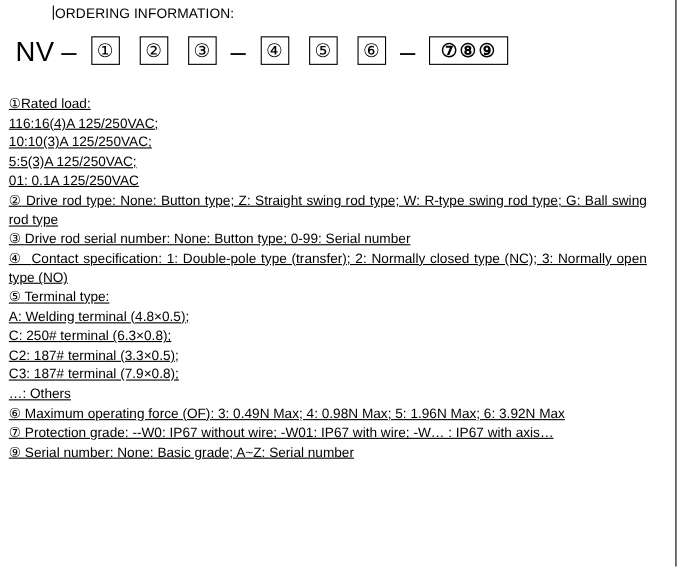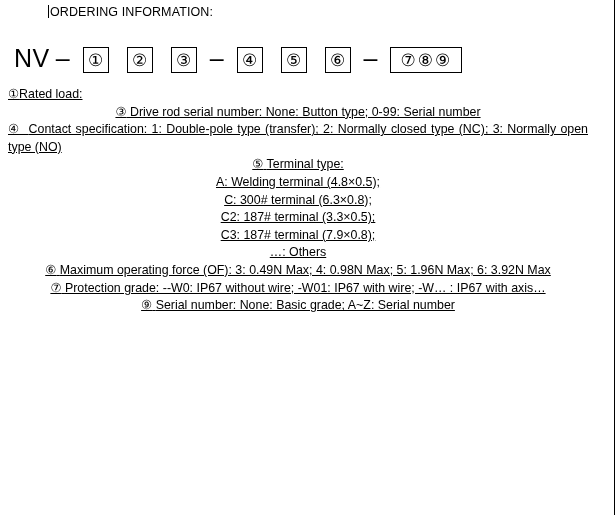--- a/index.html
+++ b/index.html
@@ -38,21 +38,21 @@
     vertical-align: -2px;
     margin-right: 1px;
   }
 
   
   .codeline {
     position: absolute;
     left: 14px;
     top: 33px;
     display: flex;
-    align-items: flex-end;
+    align-items: flex-start;
     height: 40px;
   }
   .code-nv {
     font-size: 25px;
     letter-spacing: 0.5px;
     margin-right: 2px;
   }
   .dash {
     font-size: 25px;
     margin: 0 4px;
@@ -66,20 +66,21 @@
     align-items: center;
     justify-content: center;
     font-size: 17px;
     line-height: 1;
     padding: 0 2px;
     box-sizing: border-box;
   }
   .box.triple {
     min-width: 72px;
     letter-spacing: 2px;
+    font-weight: bold;
   }
   .box span { display: inline-block; }
 
   
   .body {
     position: absolute;
     left: 8px;
     top: 86px;
     width: 580px;
     font-size: 12.4px;
@@ -87,21 +88,20 @@
   }
   .para {
     margin: 0 0 0 0;
     text-decoration: underline;
   }
   .para.just {
     text-align: justify;
   }
   .item {
     margin-top: 0px;
-    text-align: center;
   }
   .circ {
     font-size: 12.4px;
   }
   .indent-block div { white-space: nowrap; }
 </style>
 </head>
 <body>
 
 <div class="page">
@@ -133,32 +133,39 @@
     <span class="dash">–</span>
     <span class="box triple">
         <span>⑦⑧⑨</span>
       </span>
   </div>
 
   <div class="body">
 
     <div class="para">
       <div><span class="circ">①</span><span>Rated load:</span></div>
+      <div class="indent-block">
+        <div>116:16(4)A 125/250VAC;</div>
+        <div>10:10(3)A 125/250VAC;</div>
+        <div>5:5(3)A 125/250VAC;</div>
+        <div>01: 0.1A 125/250VAC</div>
+      </div>
     </div>
 
+    <div class="para just item"><span class="circ">②</span> <span>Drive rod type: None: Button type; Z: Straight swing rod type; W: R-type swing rod type; G: Ball swing rod type</span></div>
 
     <div class="para item"><span class="circ">③</span> <span>Drive rod serial number: None: Button type; 0-99: Serial number</span></div>
 
     <div class="para just item"><span class="circ">④</span>&nbsp; <span>Contact specification: 1: Double-pole type (transfer); 2: Normally closed type (NC); 3: Normally open type (NO)</span></div>
 
     <div class="para item">
       <div><span class="circ">⑤</span> <span>Terminal type:</span></div>
       <div class="indent-block">
         <div>A: Welding terminal (4.8×0.5);</div>
-        <div>C: 300# terminal (6.3×0.8);</div>
+        <div>C: 250# terminal (6.3×0.8);</div>
         <div>C2: 187# terminal (3.3×0.5);</div>
         <div>C3: 187# terminal (7.9×0.8);</div>
         <div>…: Others</div>
       </div>
     </div>
 
     <div class="para item"><span class="circ">⑥</span> <span>Maximum operating force (OF): 3: 0.49N Max; 4: 0.98N Max; 5: 1.96N Max; 6: 3.92N Max</span></div>
 
     <div class="para item"><span class="circ">⑦</span> <span>Protection grade: --W0: IP67 without wire; -W01: IP67 with wire; -W… : IP67 with axis…</span></div>
 

